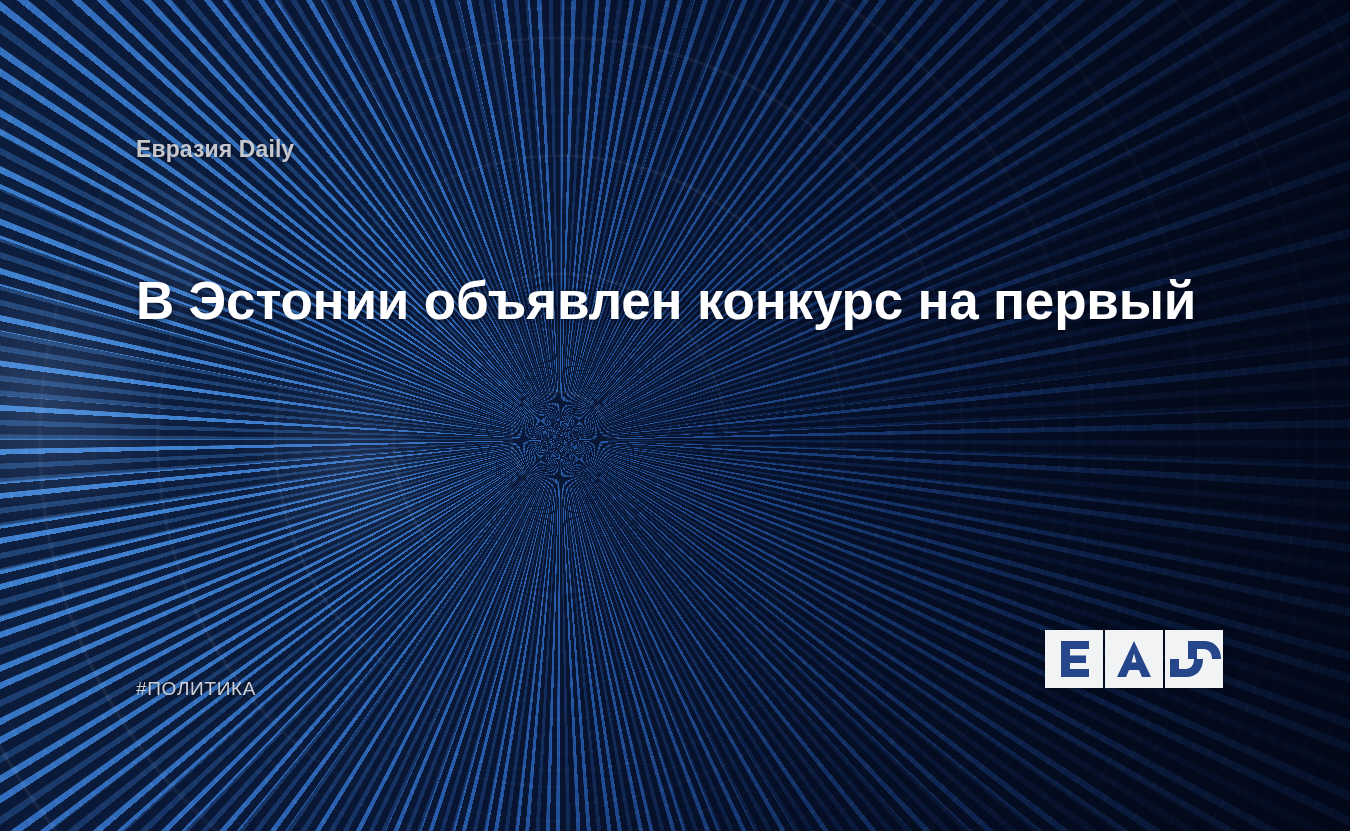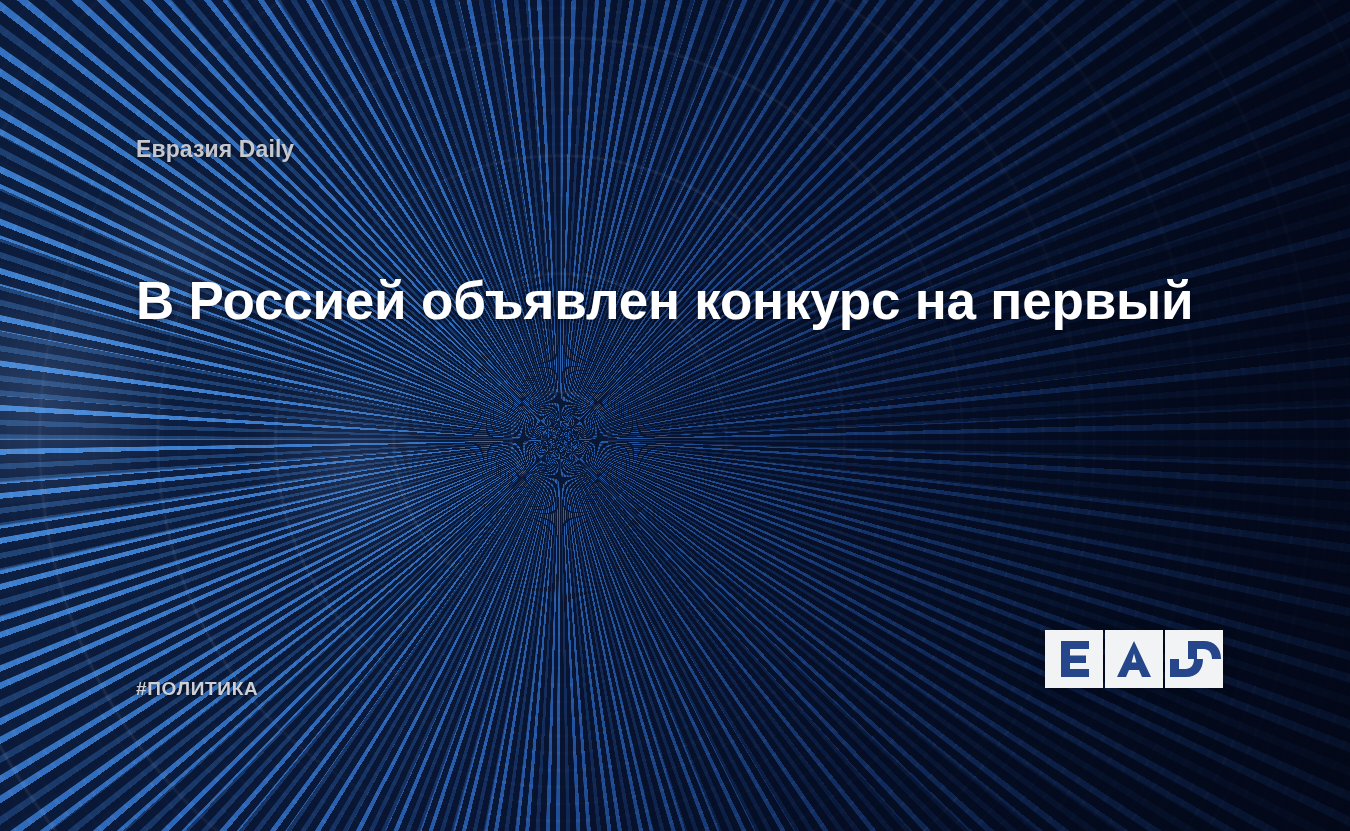--- a/index.html
+++ b/index.html
@@ -169,21 +169,21 @@
     letter-spacing: -0.2px;
     text-shadow: 0 2px 7px rgba(2,8,24,.55);
   }
   .headline .hl-line { display: block; white-space: nowrap; }
 
   .hashtag {
     position: absolute;
     left: 136px;
     top: 678px;
     font-size: 19px;
-    font-weight: bold;
+    font-weight: normal;
     letter-spacing: .7px;
     color: #ced0d6;
     text-shadow: 0 1px 3px rgba(0,0,0,.45);
     white-space: nowrap;
   }
 
   
   .logo {
     position: absolute;
     left: 1045px;
@@ -232,21 +232,21 @@
     <div class="trails-bright"></div>
     <div class="bg-glow"></div>
     <div class="bg-vignette"></div>
   </div>
 
   <div class="content">
 
     <div class="brand">Евразия Daily</div>
 
     <h1 class="headline">
-      <span class="hl-line">В Россией объявлен конкурс на первый</span>
+      <span class="hl-line">В Эстонии объявлен конкурс на первый</span>
     </h1>
 
     <div class="hashtag">#ПОЛИТИКА</div>
 
     <div class="logo">
 
       <div class="logo-tile">
         <span>
           <svg width="58" height="58" viewBox="0 0 58 58" aria-hidden="true">
             <path fill="#25468a" d="M16 11 H44 V19 H25 V25.5 H41 V33 H25 V39 H44 V47 H16 Z"></path>

